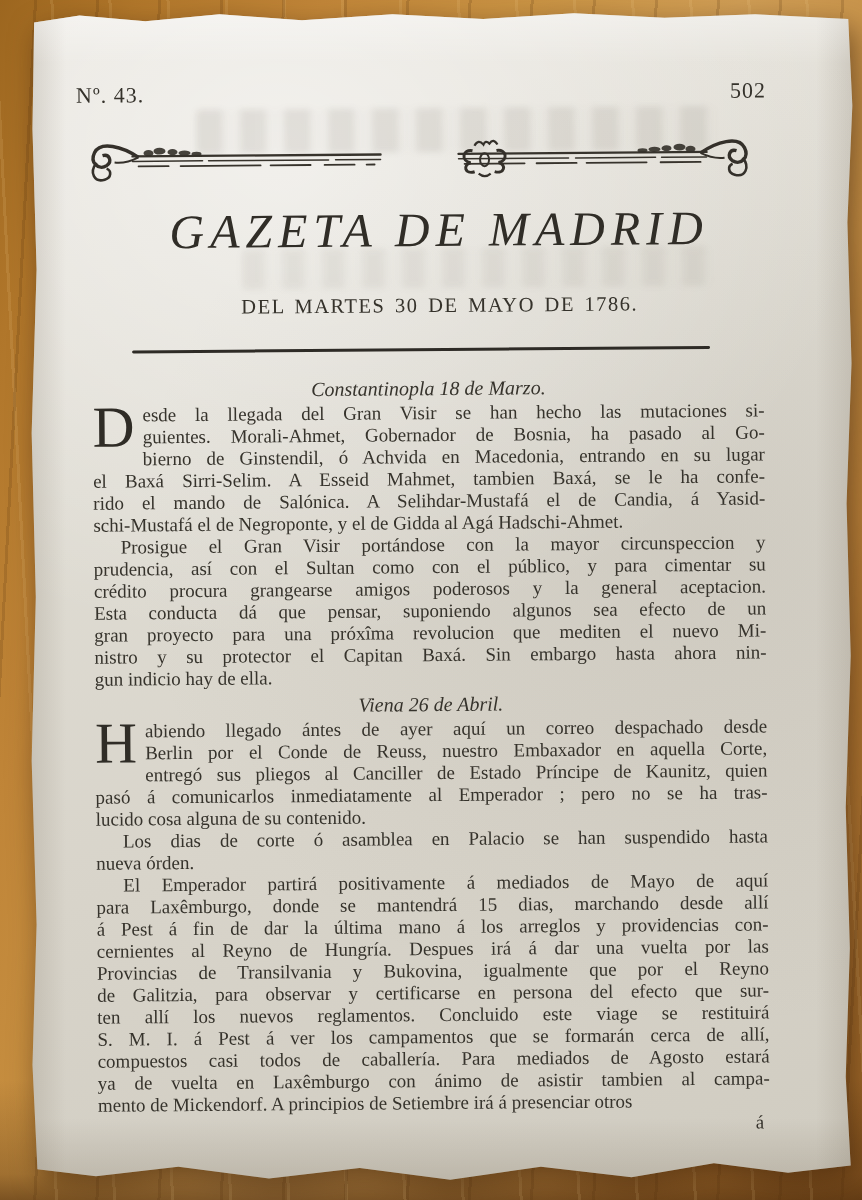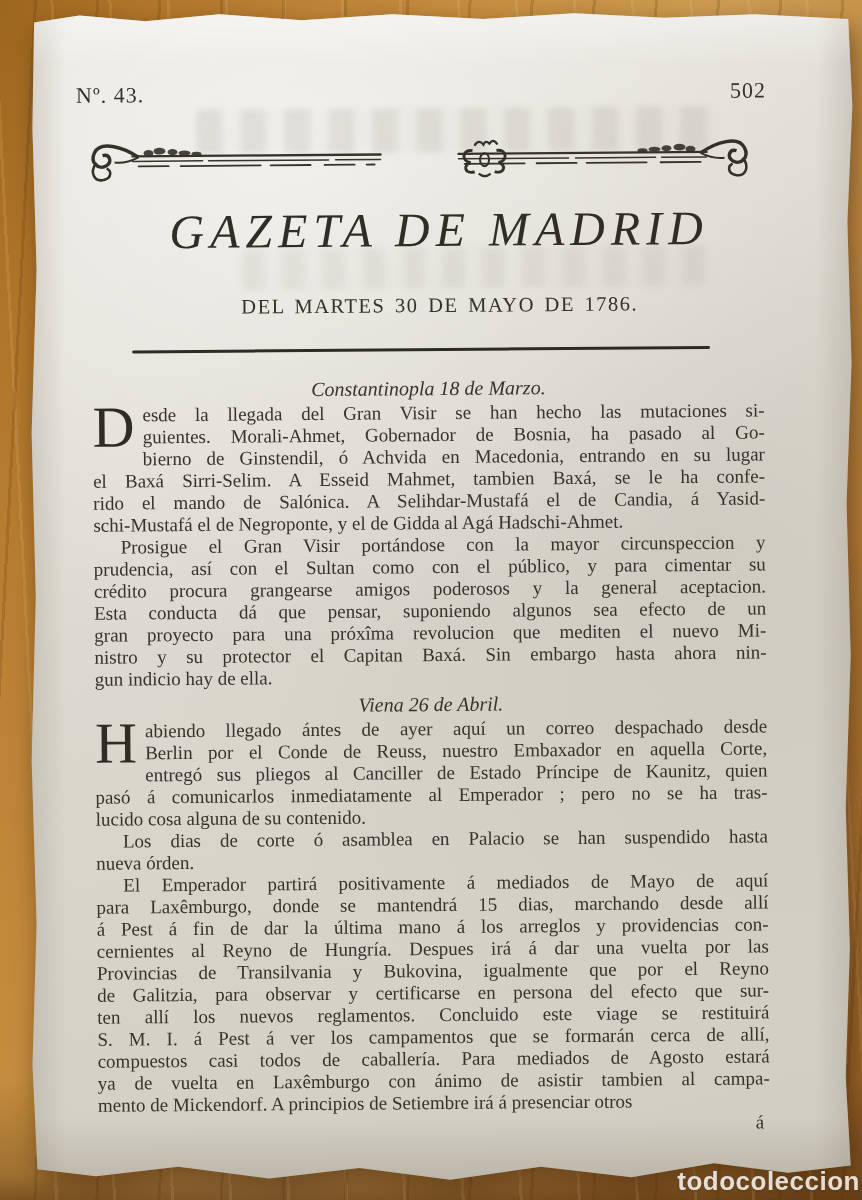--- a/index.html
+++ b/index.html
@@ -196,14 +196,13 @@
             </div>
           </div>
 
           <div class="catchword">á</div>
         </div>
 
       </div>
     </div>
   </div>
 
-  <div class="watermark">todocoleccion</div>
 </div>
 
 </body></html>

